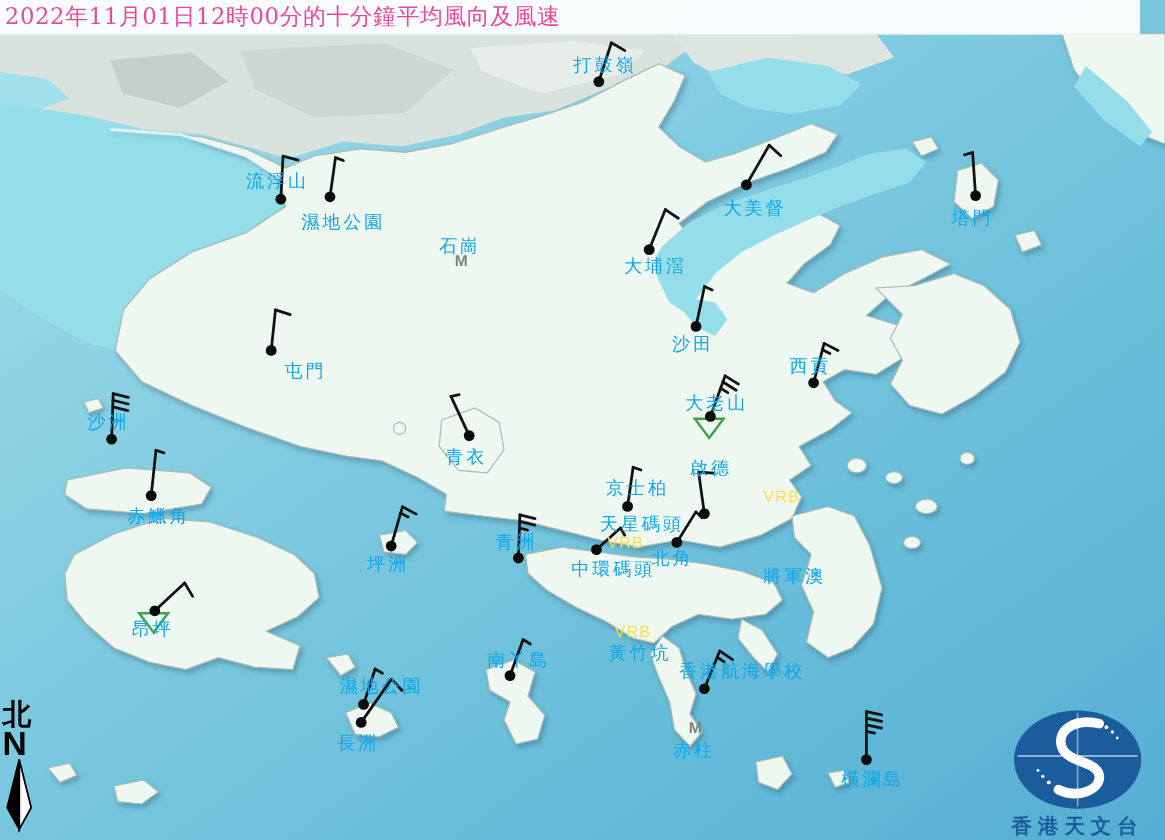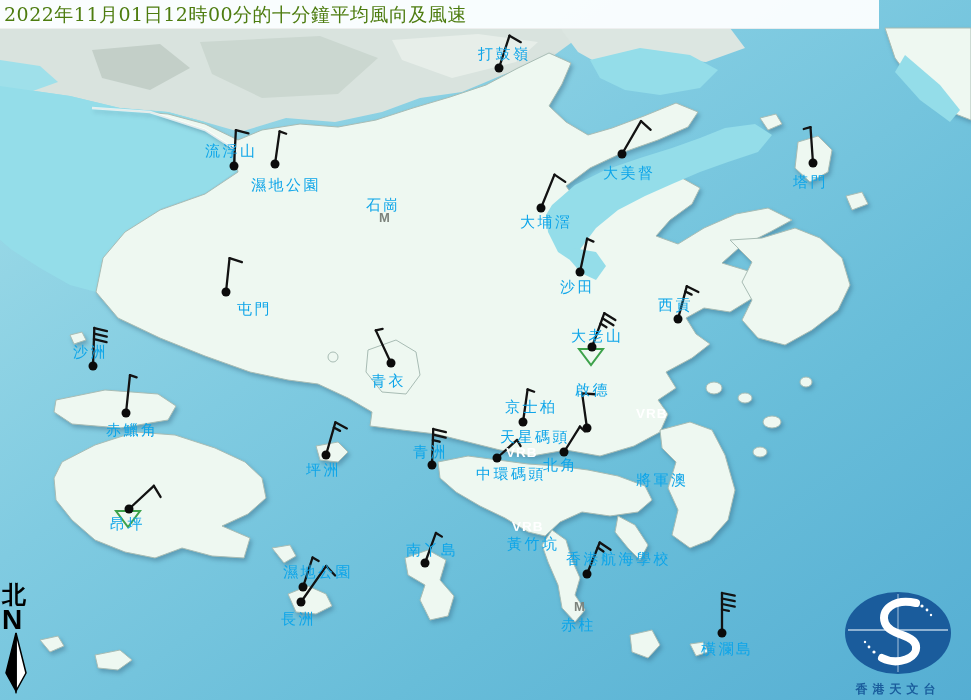--- a/index.html
+++ b/index.html
@@ -6,33 +6,33 @@
   .stage{position:relative;width:971px;height:700px;overflow:hidden;
          font-family:"DejaVu Serif",serif;}
   #map-svg{position:absolute;left:0;top:0;}
   .land{fill:#eef8f1;stroke:#a8bcb4;stroke-width:1;}
   .cyan{fill:#94dde9;stroke:none;}
   .gray-urban{fill:#d9e3de;stroke:none;}
   #wind-layer{position:absolute;left:0;top:0;pointer-events:none;}
   #labels{position:absolute;left:0;top:0;width:971px;height:700px;pointer-events:none;}
   .st-label{position:absolute;color:#0ea5e9;font-size:15px;letter-spacing:2.5px;
             white-space:nowrap;line-height:16px;}
-  .vrb-mark{position:absolute;color:#ffffff;font-family:"Liberation Sans",sans-serif;
-            font-weight:bold;font-size:13.5px;letter-spacing:1px;line-height:14px;}
+  .vrb-mark{position:absolute;color:#fde047;font-family:"Liberation Sans",sans-serif;
+            font-weight:normal;font-size:13.5px;letter-spacing:1px;line-height:14px;}
   .m-mark{position:absolute;color:#7c837c;font-family:"Liberation Sans",sans-serif;
           font-weight:bold;font-size:13px;line-height:13px;}
-  .title-band{position:absolute;left:0;top:0;width:879px;height:29px;
+  .title-band{position:absolute;left:0;top:0;width:950px;height:29px;
               background:rgba(255,255,255,0.94);border-bottom:1px solid rgba(0,0,0,0.06);
-              font-size:19px;color:#4d7c0f;line-height:29px;padding-left:4px;box-sizing:border-box;
+              font-size:19px;color:#ec4899;line-height:29px;padding-left:4px;box-sizing:border-box;
               letter-spacing:0.5px;white-space:nowrap;}
   .compass{position:absolute;left:2px;top:582px;width:34px;text-align:left;color:#000;}
   .compass-zh{font-size:24px;font-weight:bold;line-height:26px;}
   .compass-n{font-family:"Liberation Sans",sans-serif;font-size:28px;font-weight:bold;line-height:24px;}
   .hko{position:absolute;right:4px;bottom:1px;width:138px;text-align:center;}
-  .hko-zh{color:#1a5c9c;font-size:12px;letter-spacing:5px;line-height:19px;font-weight:bold;}
+  .hko-zh{color:#1a5c9c;font-size:17px;letter-spacing:5px;line-height:19px;font-weight:bold;}
   .hko-en{color:#1a5c9c;font-family:"Liberation Sans",sans-serif;font-size:10.5px;
           font-weight:bold;line-height:12px;letter-spacing:0.2px;}
 </style>
 </head>
 <body>
 
 <div class="stage">
 
   <svg id="map-svg" width="971" height="700" viewBox="0 0 971 700">
     <defs>

